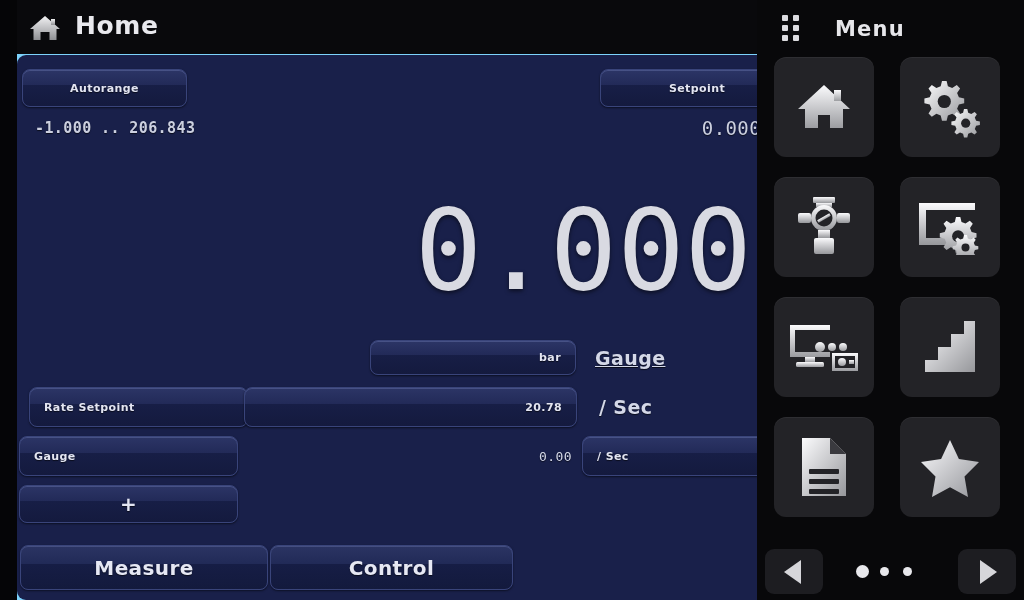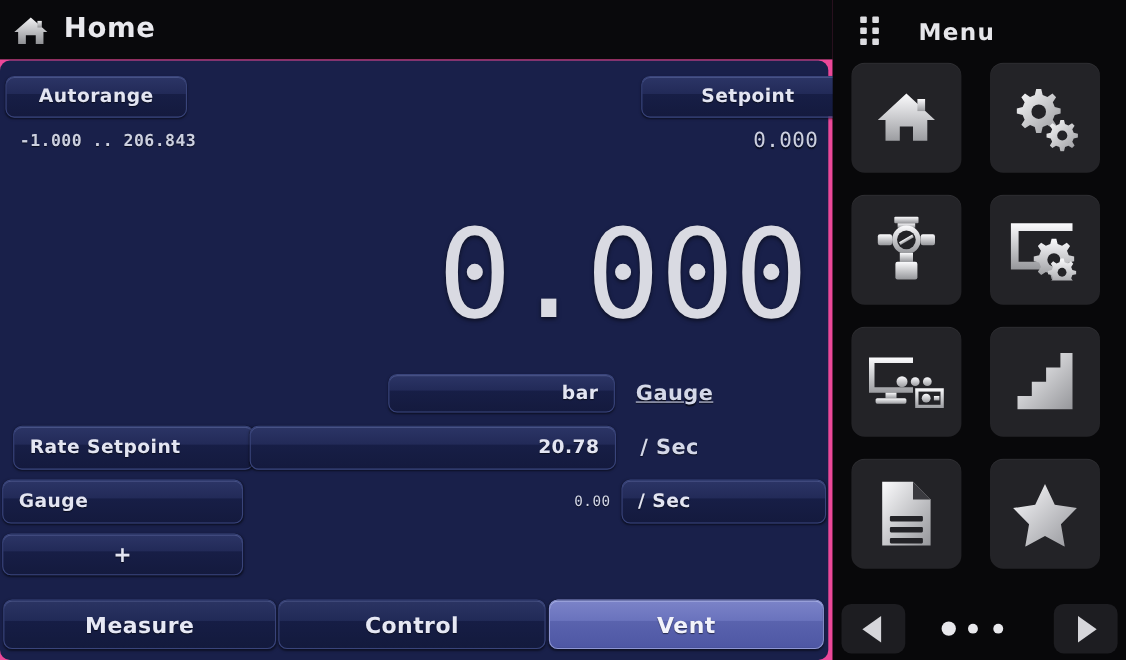--- a/index.html
+++ b/index.html
@@ -5,21 +5,21 @@
   * { box-sizing: border-box; margin: 0; padding: 0; }
   html, body {
     width: 1024px; height: 600px;
     background: #000;
     font-family: "DejaVu Sans", "Liberation Sans", sans-serif;
     overflow: hidden;
   }
   #app { position: relative; width: 1024px; height: 600px; background: #050507; }
 
   
-  #main-area { position: absolute; left: 0; top: 0; width: 757px; height: 600px; background: #ec4899; }
+  #main-area { position: absolute; left: 17px; top: 0; width: 757px; height: 600px; background: #7dd3fc; }
 
   #titlebar { position: absolute; left: 0; top: 0; width: 757px; height: 54px; background: #09090c; }
   #home-icon-btn { position: absolute; left: 8px; top: 8px; width: 40px; height: 40px; }
   #title-text {
     position: absolute; left: 58px; top: 11px;
     font-size: 25px; font-weight: bold; color: #e9e9ee;
     letter-spacing: .6px;
   }
 
   #panel {
@@ -29,21 +29,21 @@
   }
 
   
   .btn {
     position: absolute;
     border-radius: 8px;
     background: linear-gradient(180deg,#2c3566 0%,#222a58 42%,#171e46 43%,#141a3e 100%);
     border: 1px solid #39447a;
     box-shadow: inset 0 1px 0 rgba(135,150,210,.30), 0 1px 2px rgba(0,0,0,.55);
     color: #e3e5f2;
-    font-size: 17px; font-weight: bold;
+    font-size: 11px; font-weight: bold;
     display: flex; align-items: center;
     letter-spacing: .4px;
     text-shadow: 0 1px 1px rgba(0,0,0,.6);
   }
   .btn.center { justify-content: center; }
   .btn.left  { justify-content: flex-start; padding-left: 14px; }
   .btn.right { justify-content: flex-end;  padding-right: 14px; }
 
   .plain-text {
     position: absolute; color: #d7dae8;
@@ -188,21 +188,20 @@
       <div class="plain-text" id="rate-sp-unit">/ Sec</div>
 
       <div class="btn left" id="rate-label-btn">Gauge</div>
       <div class="plain-text" id="rate-value">0.00</div>
       <div class="btn left" id="rate-unit-btn">/ Sec</div>
 
       <div class="btn center" id="add-btn">+</div>
 
       <div class="tab" id="tab-control">Control</div>
       <div class="tab" id="tab-measure">Measure</div>
-      <div class="tab active" id="tab-vent">Vent</div>
 
     </div>
   </div>
 
   <div id="sidebar">
 
     <div id="menu-dots-wrap">
       <span class="mdot" style="left:0;top:0"></span>
       <span class="mdot" style="left:11px;top:0"></span>
       <span class="mdot" style="left:0;top:10px"></span>

